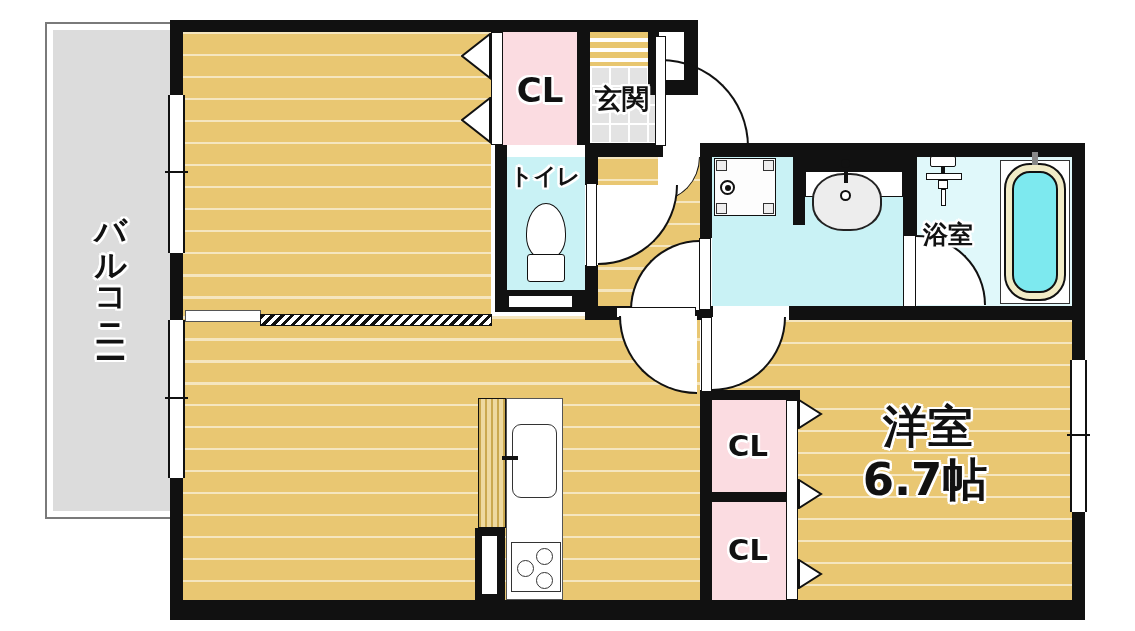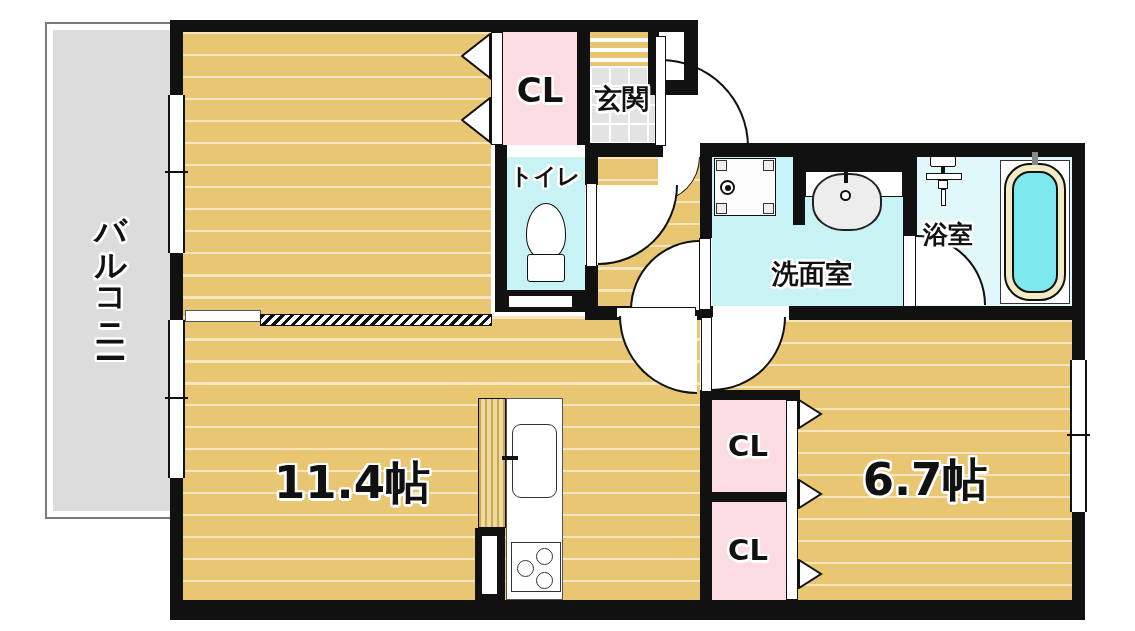--- a/index.html
+++ b/index.html
@@ -164,20 +164,19 @@
   <div class="wall" style="left:475px;top:528px;width:30px;height:72px;"></div>
   <div class="gap" style="left:482px;top:536px;width:15px;height:58px;"></div>
   <div style="left:511px;top:542px;width:50px;height:50px;background:#fff;border:1.5px solid #333;"></div>
   <div style="left:517px;top:560px;width:17px;height:17px;border:1.5px solid #333;border-radius:50%;background:#fff;"></div>
   <div style="left:536px;top:548px;width:17px;height:17px;border:1.5px solid #333;border-radius:50%;background:#fff;"></div>
   <div style="left:536px;top:572px;width:17px;height:17px;border:1.5px solid #333;border-radius:50%;background:#fff;"></div>
 
   <div class="lbl" style="left:540px;top:90px;font-size:34px;">CL</div>
   <div class="lbl" style="left:622px;top:99px;font-size:27px;">玄関</div>
   <div class="lbl" style="left:545px;top:176px;font-size:23px;">トイレ</div>
-  <div class="lbl" style="left:812px;top:274px;font-size:27px;">洗面室</div>
   <div class="lbl" style="left:948px;top:234px;font-size:25px;">浴室</div>
-  <div class="lbl" style="left:352px;top:483px;font-size:45px;">11.4帖</div>
+  <div class="lbl" style="left:928px;top:427px;font-size:45px;">洋室</div>
   <div class="lbl" style="left:925px;top:480px;font-size:45px;">6.7帖</div>
   <div class="lbl" style="left:748px;top:446px;font-size:29px;">CL</div>
   <div class="lbl" style="left:748px;top:550px;font-size:29px;">CL</div>
 
 </div>
 
 </body></html>

